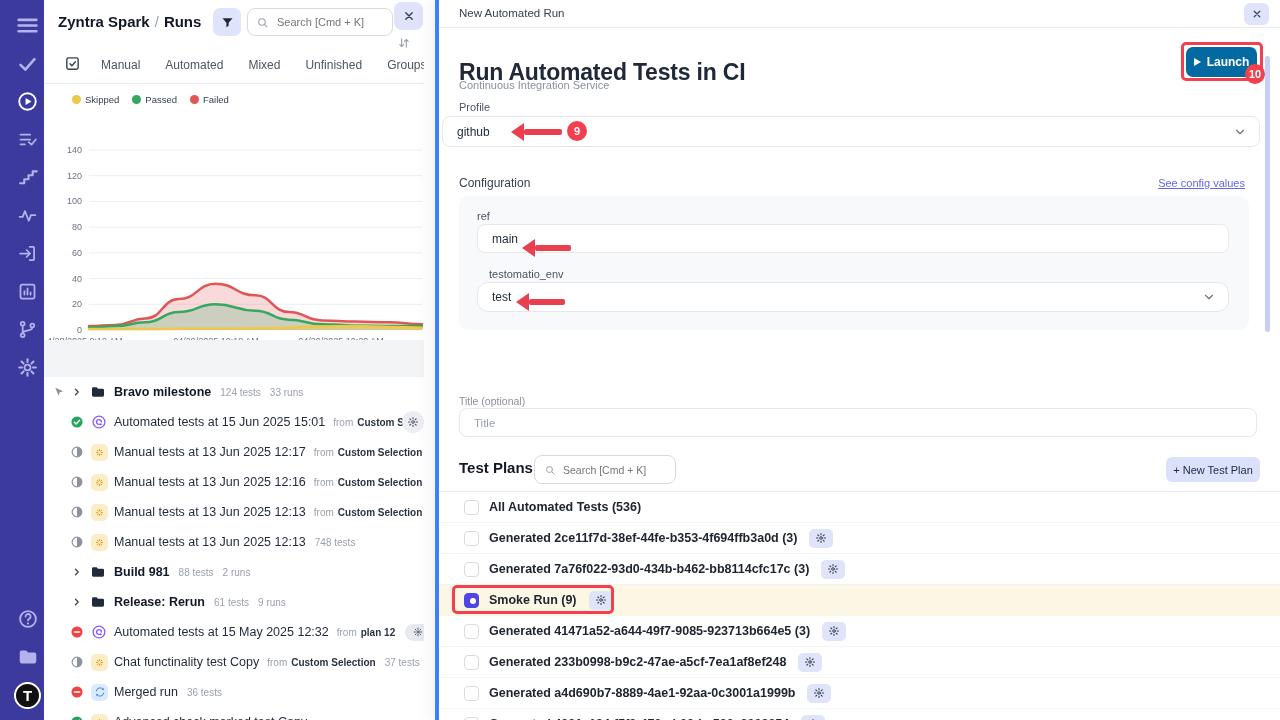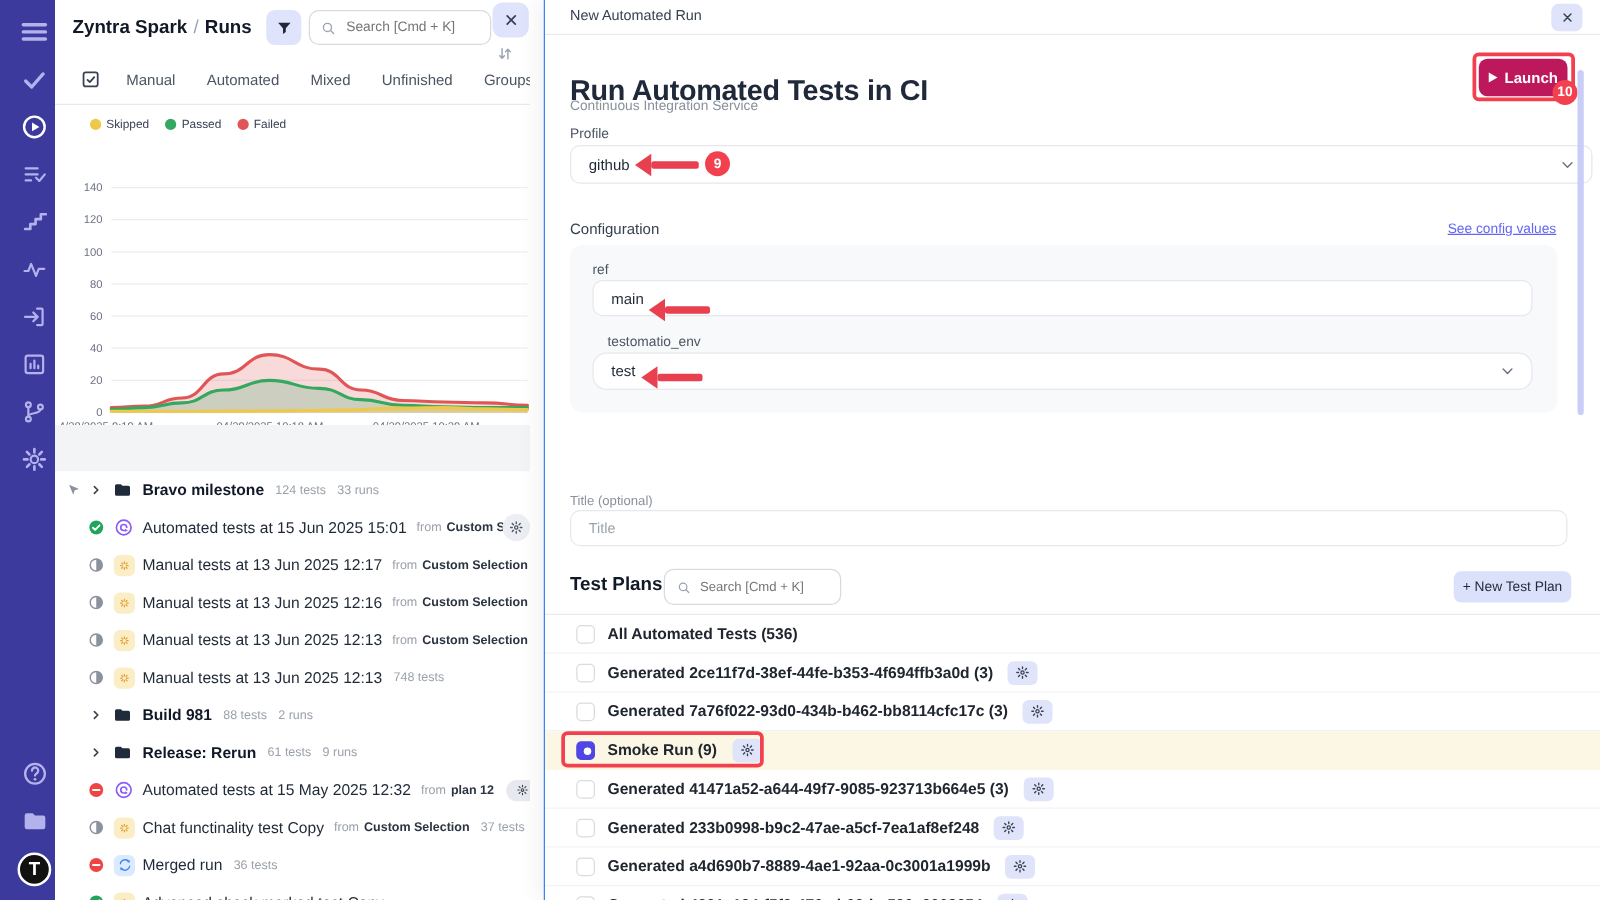--- a/index.html
+++ b/index.html
@@ -57,30 +57,30 @@
   .folder-title{margin-left:70px;font-size:12.5px;color:#111827;font-weight:700;}
   .meta{font-size:10px;color:#9aa1ab;margin-left:9px;}
   .fromlbl{font-size:10px;color:#9aa1ab;margin-left:8px;}
   .fromsrc{font-size:10px;color:#2b3442;font-weight:700;margin-left:4px;}
   .row-gearcirc{position:absolute;left:358px;top:4px;width:22px;height:22px;border-radius:50%;background:#eceef3;
     display:flex;align-items:center;justify-content:center;color:#4b5563;font-size:11px;cursor:pointer;}
   .env-pill{display:inline-flex;align-items:center;gap:3px;background:#e7e9ee;border-radius:9px;height:17px;
     padding:0 8px;font-size:10px;color:#374151;margin-left:10px;}
 
   
-  #drawer{position:absolute;left:435px;top:0;width:845px;height:720px;background:#fff;border-left:1px solid #3b82f6;
+  #drawer{position:absolute;left:435px;top:0;width:845px;height:720px;background:#fff;border-left:4px solid #3b82f6;
     box-shadow:-6px 0 16px rgba(15,23,42,.05);box-sizing:border-box;}
   .dr-header{position:absolute;left:0;top:0;width:845px;height:27px;border-bottom:1px solid #e8eaed;background:#fff;}
   .dr-header-label{position:absolute;left:20px;top:7px;font-size:11.5px;color:#374151;}
   .btn-close-dr{position:absolute;right:15px;top:3px;width:25px;height:22px;background:#e0e4fb;border-radius:6px;
     display:flex;align-items:center;justify-content:center;color:#374151;cursor:pointer;}
   .dr-title{position:absolute;left:20px;top:44px;font-size:23px;font-weight:700;color:#20293a;letter-spacing:-.2px;}
   .dr-sub{position:absolute;left:20px;top:79px;font-size:11px;color:#8a919c;}
   .launch-anno{position:absolute;left:742px;top:42px;width:82px;height:39px;border:3px solid #f2404f;border-radius:5px;box-sizing:border-box;}
-  .btn-launch{position:absolute;left:747px;top:46.5px;width:71px;height:30px;background:#be185d;border-radius:7px;
+  .btn-launch{position:absolute;left:747px;top:46.5px;width:71px;height:30px;background:#0369a1;border-radius:7px;
     color:#fff;font-size:12px;font-weight:600;display:flex;align-items:center;justify-content:center;gap:6px;cursor:pointer;}
   .btn-launch .tri{width:0;height:0;border-left:7px solid #fff;border-top:4.5px solid transparent;border-bottom:4.5px solid transparent;}
   .red-badge{position:absolute;width:20px;height:20px;border-radius:50%;background:#f2404f;color:#fff;font-size:11px;
     font-weight:700;display:flex;align-items:center;justify-content:center;}
   .field-label{position:absolute;font-size:11px;color:#4b5563;}
   .box{position:absolute;border:1px solid #e6e8ee;border-radius:8px;background:#fff;display:flex;align-items:center;
     padding:0 14px;font-size:12px;color:#1f2937;box-sizing:border-box;}
   .box .chevd{position:absolute;right:12px;color:#6b7280;}
   .arrow-tail{position:absolute;height:6px;background:#e8404f;border-radius:2px;}
   .arrow-tail::before{content:'';position:absolute;left:-13px;top:-6px;width:0;height:0;
@@ -540,21 +540,21 @@
     <div class="dr-sub">Continuous Integration Service</div>
 
     <div class="launch-anno"></div>
     <div class="btn-launch">
       <span class="tri"></span>
       <span>Launch</span>
     </div>
     <div class="red-badge" style="left:806px;top:64px;">10</div>
 
     <div class="field-label" style="left:20px;top:101px;">Profile</div>
-    <div class="box" style="left:20px;top:116px;width:818px;height:31px;">
+    <div class="box" style="left:3px;top:116px;width:818px;height:31px;">
       <span>github</span>
       <span class="chevd">
           <svg class="i" width="14" height="14" viewBox="0 0 24 24">
             <path d="M6 9l6 6 6-6"></path>
           </svg>
         </span>
     </div>
     <div class="arrow-tail" style="left:85px;top:129px;width:38px;"></div>
     <div class="red-badge" style="left:128px;top:121px;">9</div>
 

